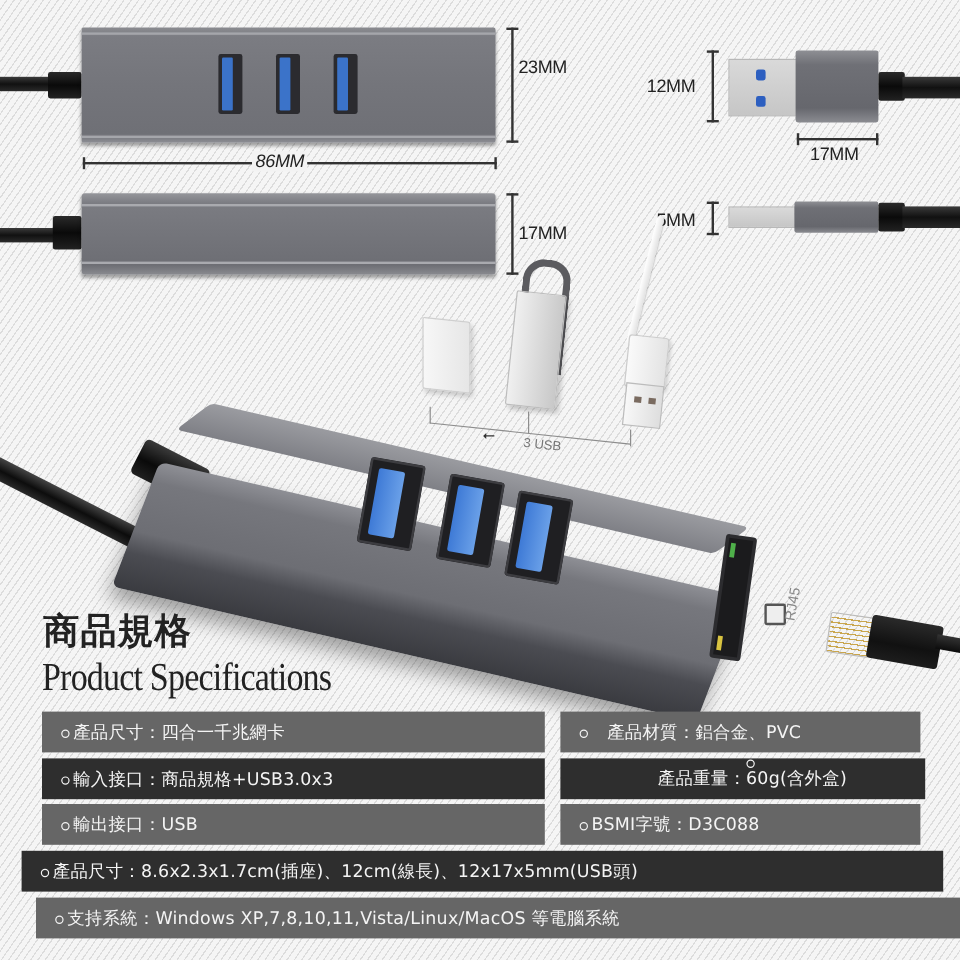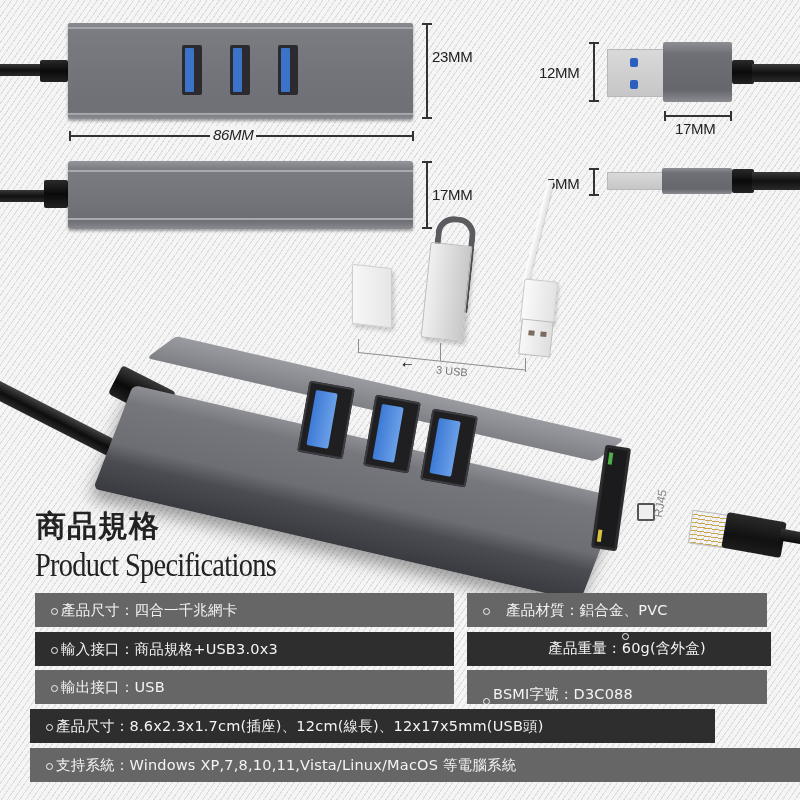--- a/index.html
+++ b/index.html
@@ -309,26 +309,26 @@
 </div>
 <div class="spec dark" style="left:467px;top:632px;width:304px;flex-direction:column;">
   <span class="bullet"></span>
   <span>產品重量：60g(含外盒)</span>
 </div>
 
 <div class="spec light" style="left:35px;top:670px;width:419px;">
   <span class="bullet"></span>
   <span>輸出接口：USB</span>
 </div>
-<div class="spec light" style="left:467px;top:670px;width:300px;align-items:flex-end;">
+<div class="spec light" style="left:467px;top:670px;width:300px;">
   <span class="bullet"></span>
   <span>BSMI字號：D3C088</span>
 </div>
 
-<div class="spec dark" style="left:30px;top:709px;width:685px;text-align:right;">
+<div class="spec dark" style="left:18px;top:709px;width:768px;text-align:right;">
   <span class="bullet"></span>
   <span>產品尺寸：8.6x2.3x1.7cm(插座)、12cm(線長)、12x17x5mm(USB頭)</span>
 </div>
 
 <div class="spec light" style="left:30px;top:748px;width:799px;">
   <span class="bullet"></span>
   <span>支持系統：Windows XP,7,8,10,11,Vista/Linux/MacOS 等電腦系統</span>
 </div>
 
 </body></html>

